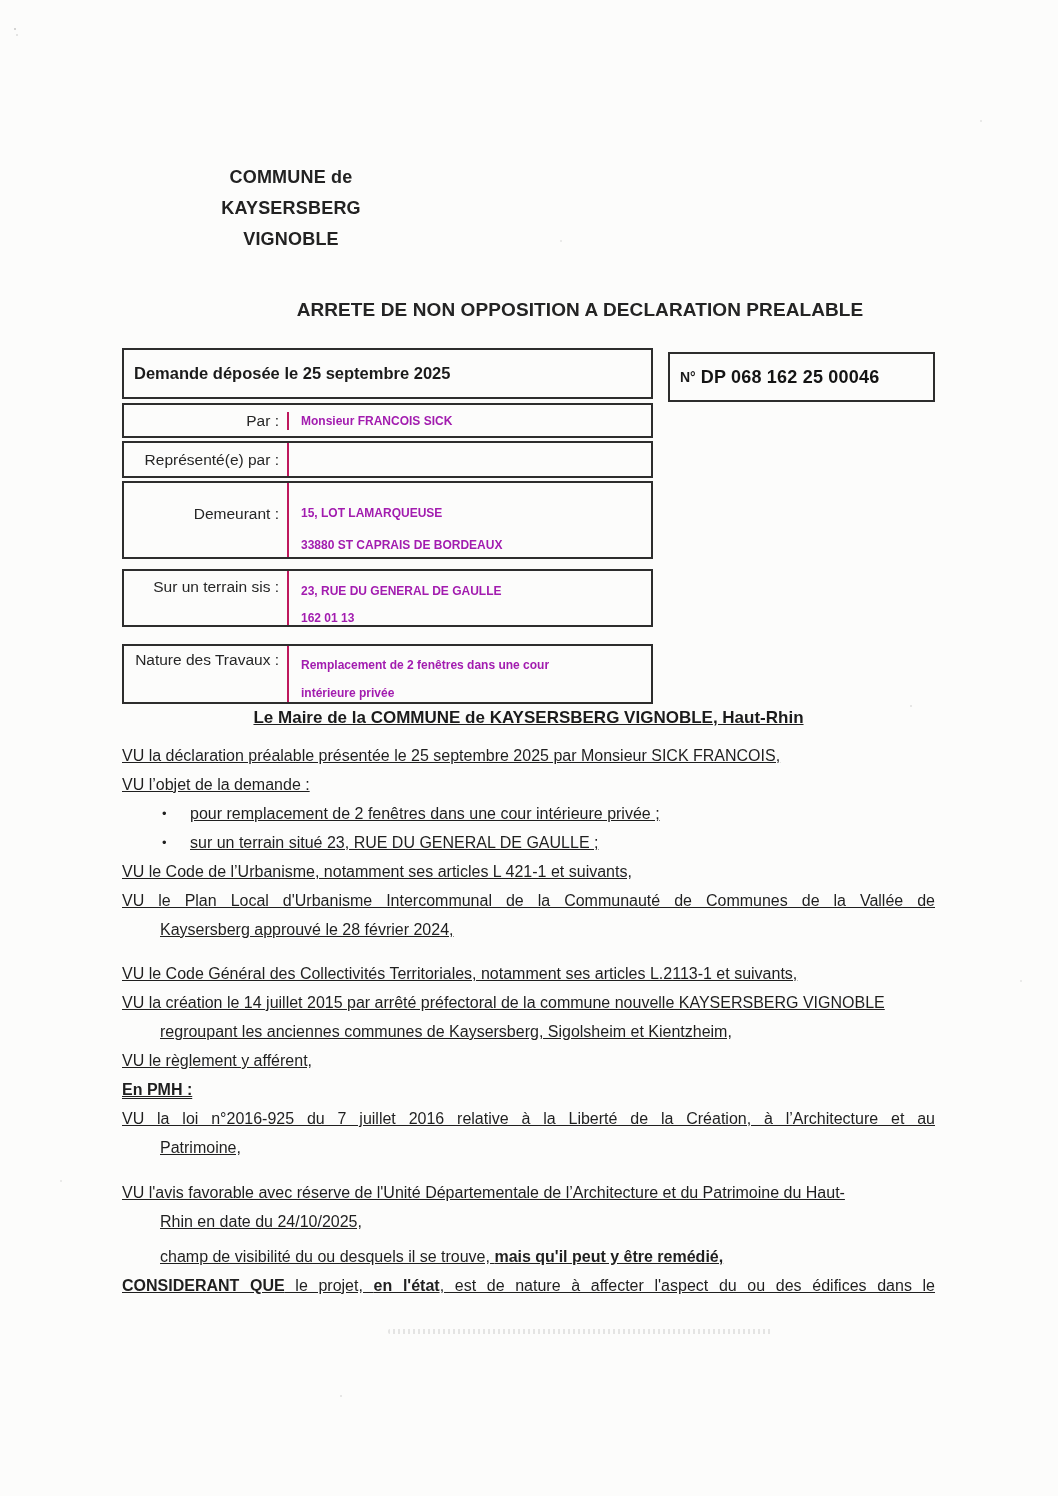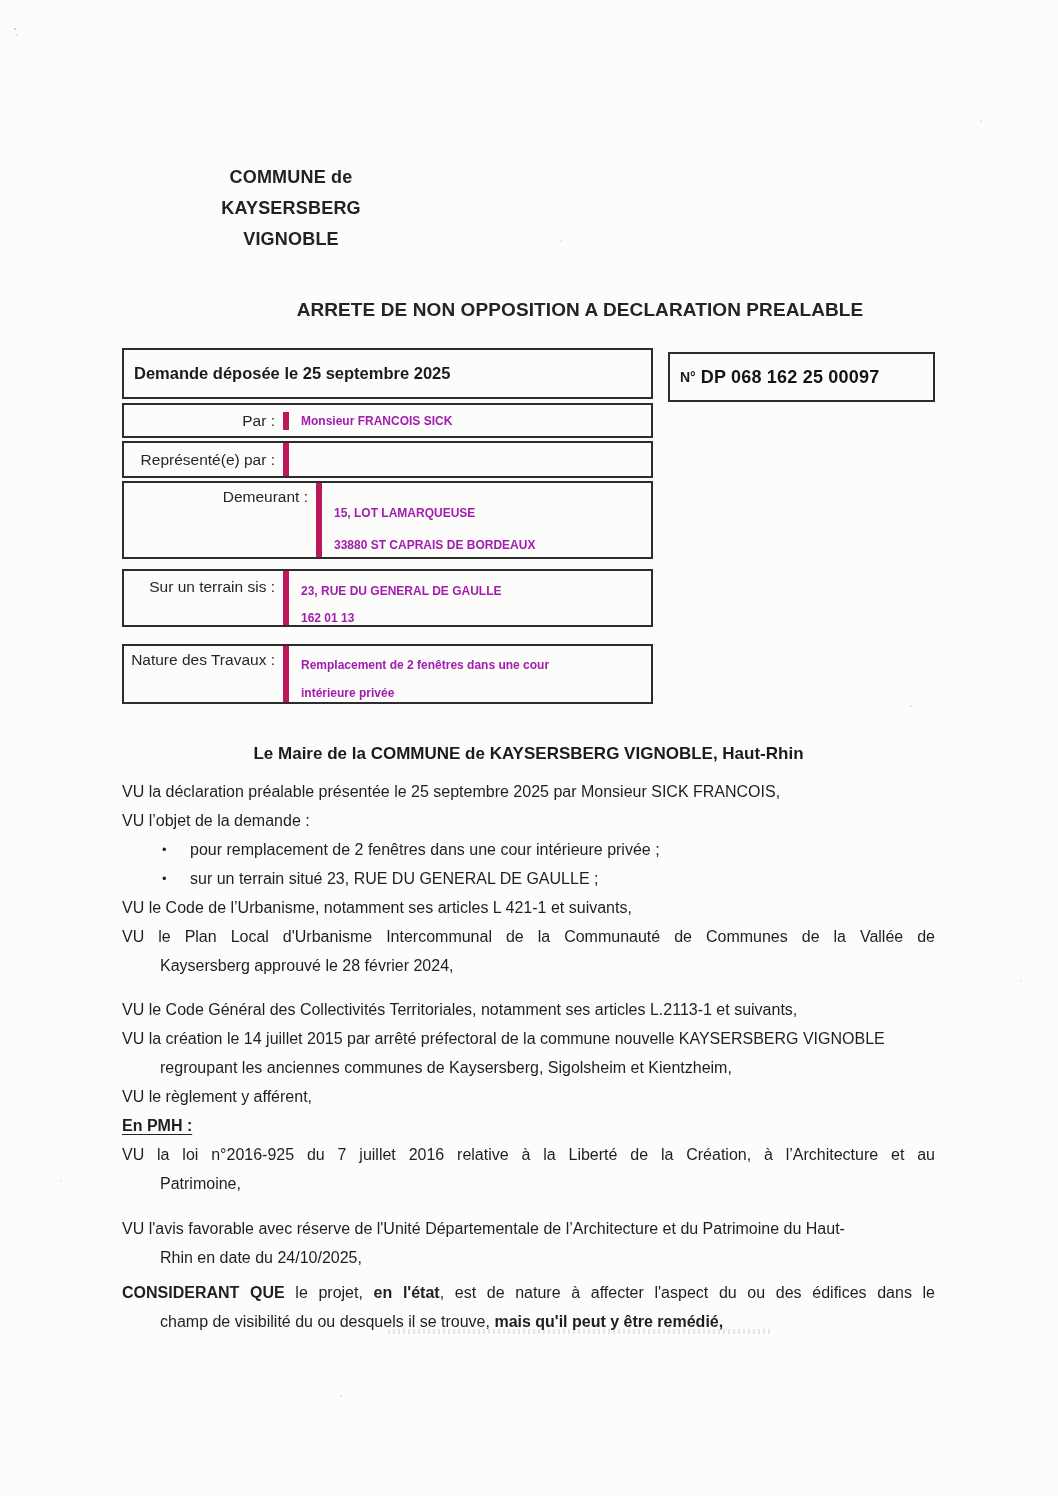--- a/index.html
+++ b/index.html
@@ -27,55 +27,55 @@
     letter-spacing:.1px;
   }
 
   
   .trow{
     position:absolute;left:122px;width:531px;
     border:2px solid #2d2d2d;box-sizing:border-box;
     display:flex;background:transparent;
   }
   .trow .lbl{
-    width:165px;box-sizing:border-box;border-right:6px solid #be185d;
+    width:165px;box-sizing:border-box;border-right:2px solid #be185d;
     text-align:right;padding-right:8px;font-size:15.5px;color:#262626;
   }
   .trow .val{
     flex:1;font-weight:bold;padding-left:12px;font-size:12px;color:#a21caf;
     white-space:pre-line;
   }
   .row-head{top:348px;height:51px;align-items:center;}
   .row-head .head-text{font-weight:bold;font-size:16.5px;padding-left:10px;color:#1b1b1b;}
   .row-par{top:403px;height:35px;align-items:center;}
   .row-par .val{display:flex;align-items:center;}
   .row-par .lbl{display:flex;align-items:center;justify-content:flex-end;}
   .row-repr{top:441px;height:37px;}
   .row-repr .lbl{display:flex;align-items:center;justify-content:flex-end;}
   .row-dem{top:481px;height:78px;}
-  .row-dem .lbl{padding-top:5px;margin-left:33px;}
+  .row-dem .lbl{padding-top:22px;}
   .row-dem .val{padding-top:14px;line-height:32px;}
   .row-ter{top:569px;height:58px;}
   .row-ter .lbl{padding-top:7px;}
   .row-ter .val{padding-top:7px;line-height:27px;}
   .row-nat{top:644px;height:60px;}
   .row-nat .lbl{padding-top:5px;}
   .row-nat .val{padding-top:5px;line-height:28px;}
 
   
   .dossier{
     position:absolute;left:668px;top:352px;width:267px;height:50px;
     border:2px solid #2d2d2d;box-sizing:border-box;
     display:flex;align-items:center;padding-left:10px;
   }
   .dossier .ndeg{font-weight:bold;font-size:14px;margin-right:5px;color:#1b1b1b;}
   .dossier .num{font-weight:bold;font-size:18px;letter-spacing:.2px;color:#141414;}
 
   
-  .body-text{position:absolute;left:122px;top:739px;width:813px;font-size:16px;color:#1f1f1f;}
+  .body-text{position:absolute;left:122px;top:703px;width:813px;font-size:16px;color:#1f1f1f;text-decoration:underline;}
   .maire{
     text-align:center;font-weight:bold;font-size:17px;line-height:29px;
     margin-bottom:9px;color:#1b1b1b;
   }
   .ln{line-height:29px;white-space:nowrap;}
   .just{white-space:normal;text-align:justify;text-align-last:justify;}
   .cont{padding-left:38px;}
   .blt{position:relative;padding-left:68px;}
   .blt .dot{position:absolute;left:40px;top:0;font-size:13px;}
   .g15{margin-bottom:15px;}
@@ -142,21 +142,21 @@
   </div>
 
   <div class="trow row-nat">
     <div class="lbl">Nature des Travaux :</div>
     <div class="val">Remplacement de 2 fenêtres dans une cour
 intérieure privée</div>
   </div>
 
   <div class="dossier">
     <span class="ndeg">N°</span>
-    <span class="num">DP 068 162 25 00097</span>
+    <span class="num">DP 068 162 25 00046</span>
   </div>
 
   <div class="body-text">
     <div class="maire">Le Maire de la COMMUNE de KAYSERSBERG VIGNOBLE, Haut-Rhin</div>
 
     <div class="ln">VU la déclaration préalable présentée le 25 septembre 2025 par Monsieur SICK FRANCOIS,</div>
     <div class="ln">VU l’objet de la demande :</div>
 
     <div class="ln blt">
       <span class="dot">•</span>
@@ -177,23 +177,23 @@
     <div class="ln">VU le règlement y afférent,</div>
 
     <div class="ln"><span class="pmh">En PMH :</span></div>
 
     <div class="ln just">VU la loi n°2016-925 du 7 juillet 2016 relative à la Liberté de la Création, à l’Architecture et au</div>
     <div class="ln cont g16">Patrimoine,</div>
 
     <div class="ln">VU l'avis favorable avec réserve de l'Unité Départementale de l’Architecture et du Patrimoine du Haut-</div>
     <div class="ln cont g18">Rhin en date du 24/10/2025,</div>
 
+    <div class="ln cont">
+      <span>champ de visibilité du ou desquels il se trouve, </span><span class="b">mais qu'il peut y être remédié,</span>
+    </div>
     <div class="ln just">
       <span class="b">CONSIDERANT QUE</span><span> le projet, </span><span class="b">en l'état</span><span>, est de nature à affecter l'aspect du ou des édifices dans le</span>
-    </div>
-    <div class="ln cont">
-      <span>champ de visibilité du ou desquels il se trouve, </span><span class="b">mais qu'il peut y être remédié,</span>
     </div>
   </div>
 
   <div class="smudge"></div>
   <div class="speck"></div>
 </div>
 
 </body></html>

